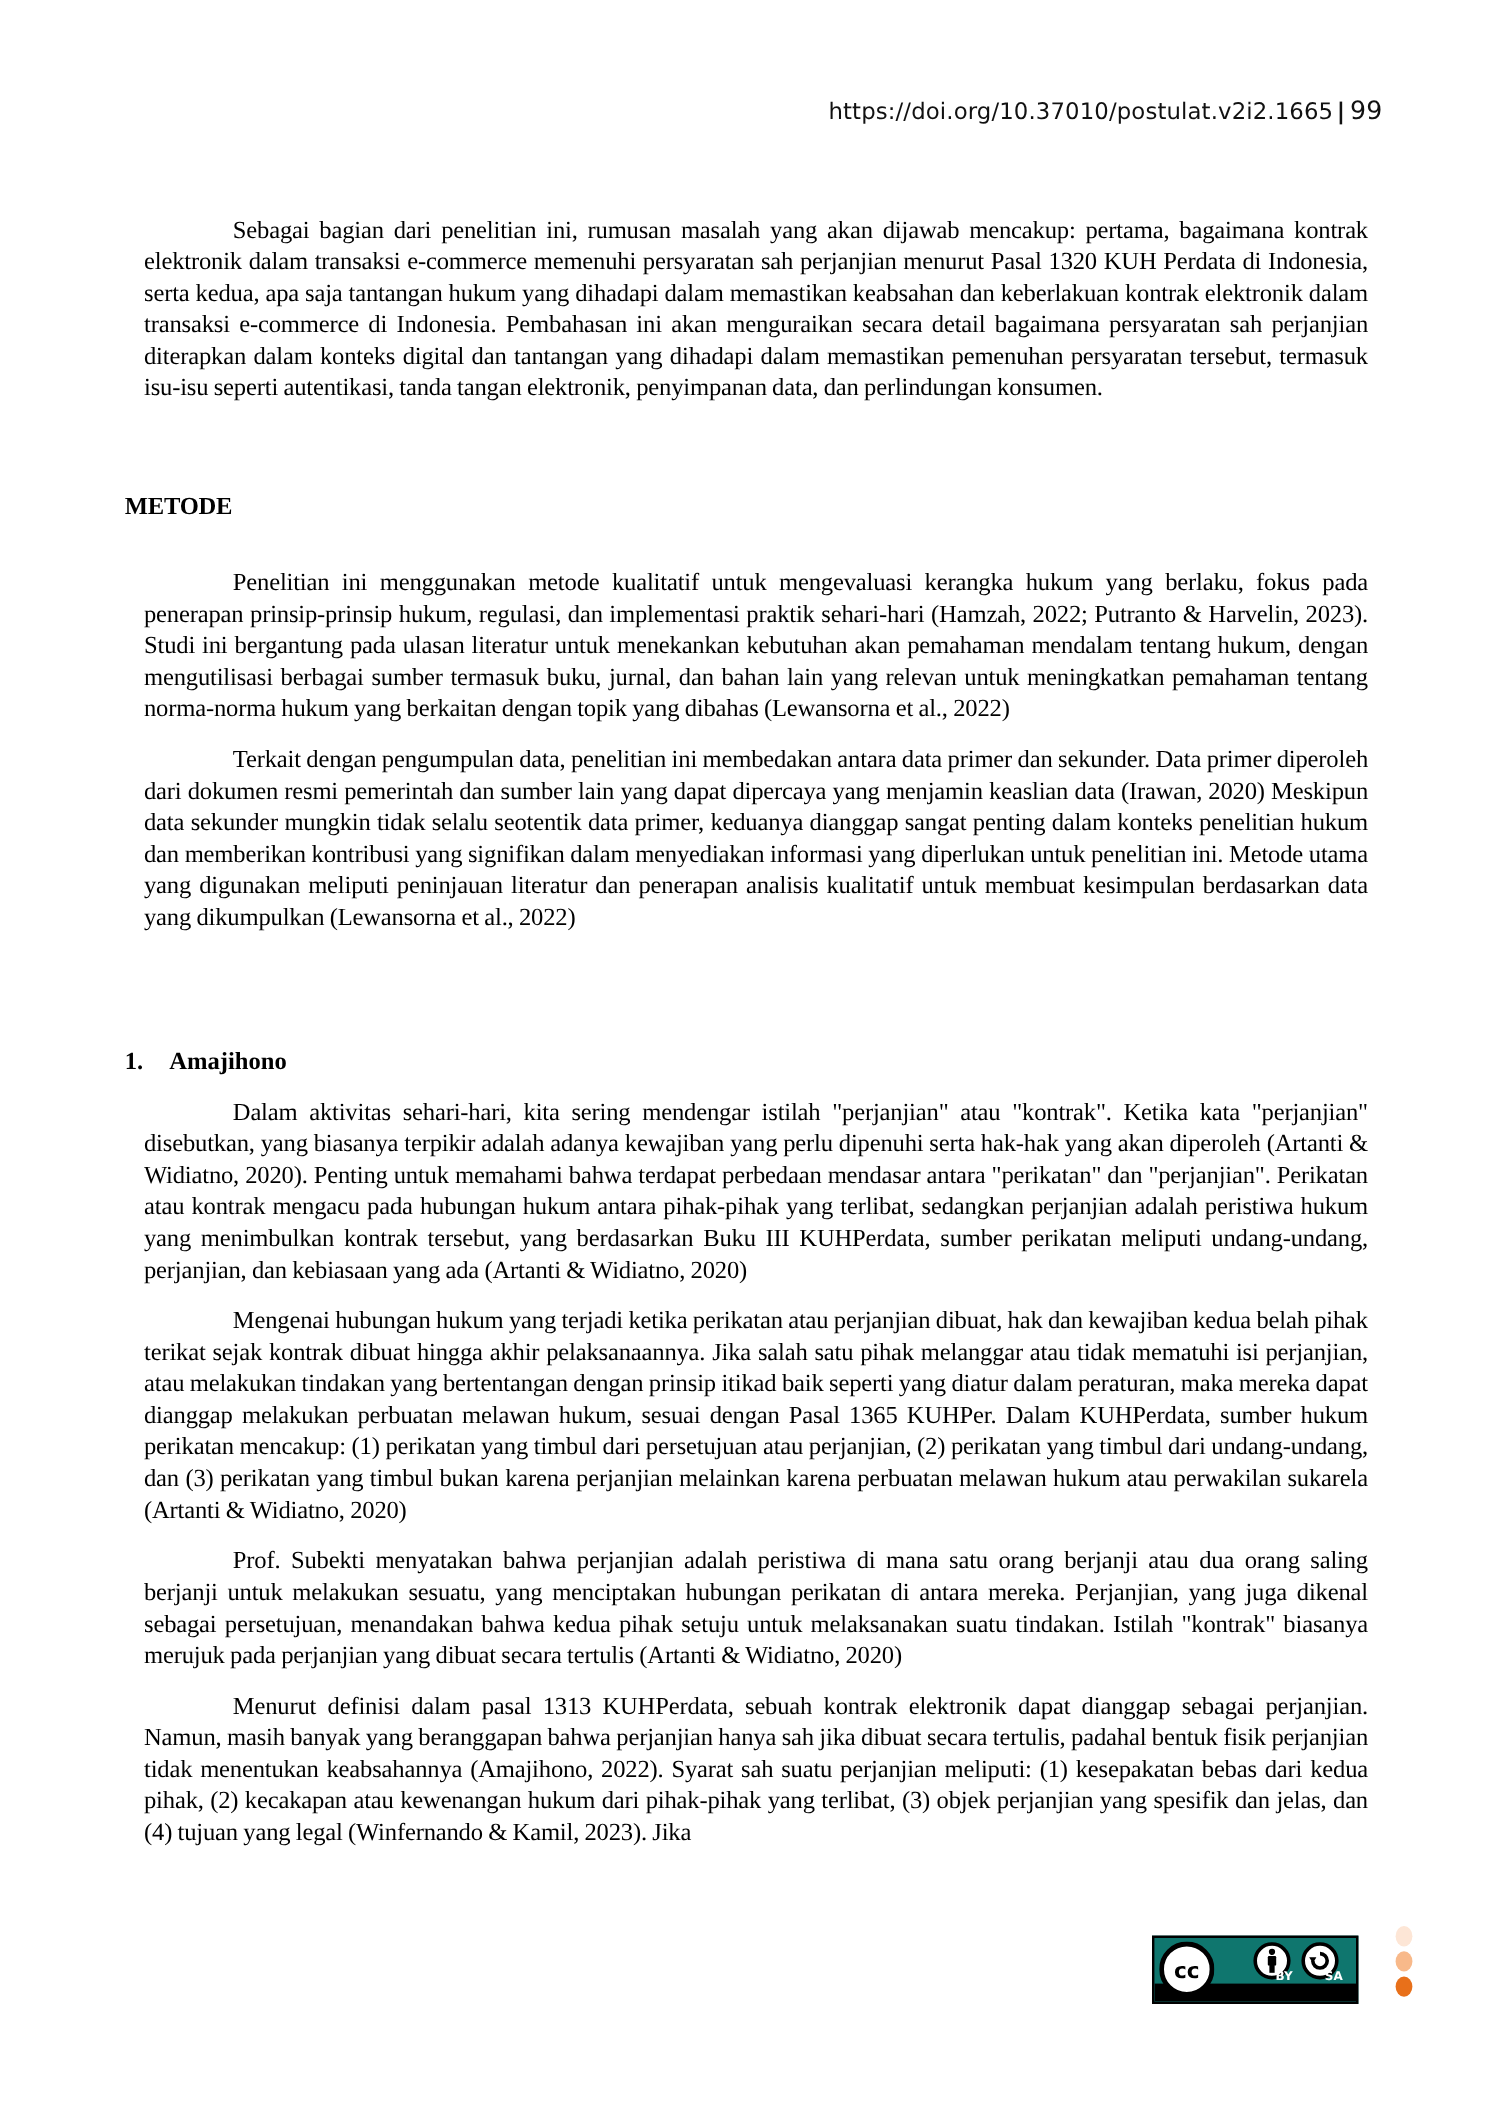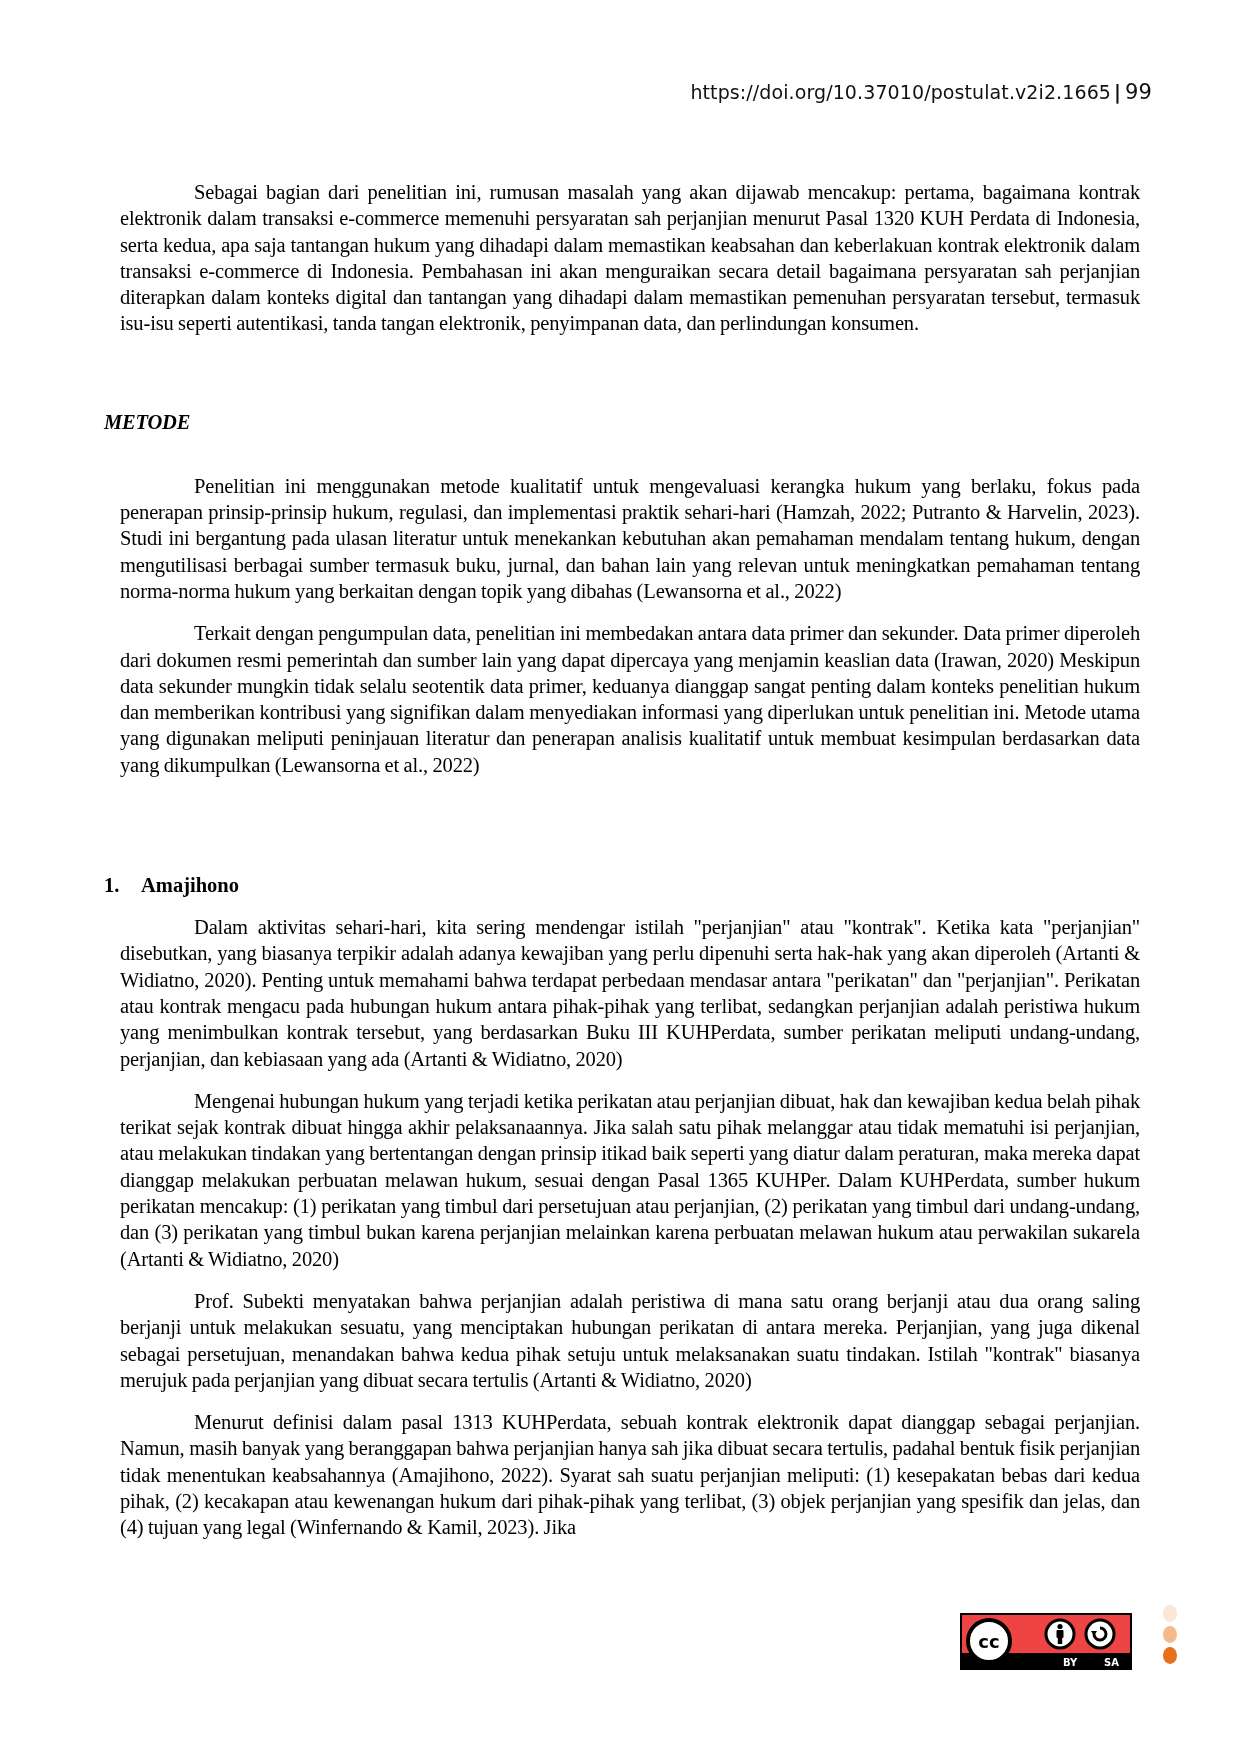--- a/index.html
+++ b/index.html
@@ -47,51 +47,50 @@
       text-indent: 74px;
       word-spacing: -0.5px;
       letter-spacing: -0.15px;
     }
     h2.section-heading {
       margin: 0;
       font-size: 20.5px;
       font-weight: bold;
       letter-spacing: -0.2px;
       line-height: 26px;
-      font-style: italic;
     }
     .gap-large { height: 56px; }
     .gap-medium { height: 22px; }
     .subsection {
       font-weight: bold;
       display: flex;
       line-height: 26px;
     }
     .subsection .num { width: 37px; }
     .cc-badge {
       position: absolute;
       left: 960px;
       top: 1613px;
       width: 172px;
       height: 57px;
-      background: #ef4444;
+      background: #0f766e;
       border: 2px solid #000;
       box-sizing: border-box;
       overflow: hidden;
       text-align: center;
     }
     .cc-badge .bottom-band {
       position: absolute;
       left: 0; right: 0; bottom: 0;
       height: 15px;
       background: #000;
     }
     .cc-badge .by-label, .cc-badge .sa-label {
       position: absolute;
-      bottom: 0;
+      bottom: 15px;
       font-family: "DejaVu Sans", sans-serif;
       font-weight: bold;
       font-size: 10px;
       color: #fff;
       padding-left: 12px;
     }
     .cc-badge .by-label { left: 89px; }
     .cc-badge .sa-label { left: 130px; }
     .cc-badge svg { position: absolute; }
     .deco-dots {

